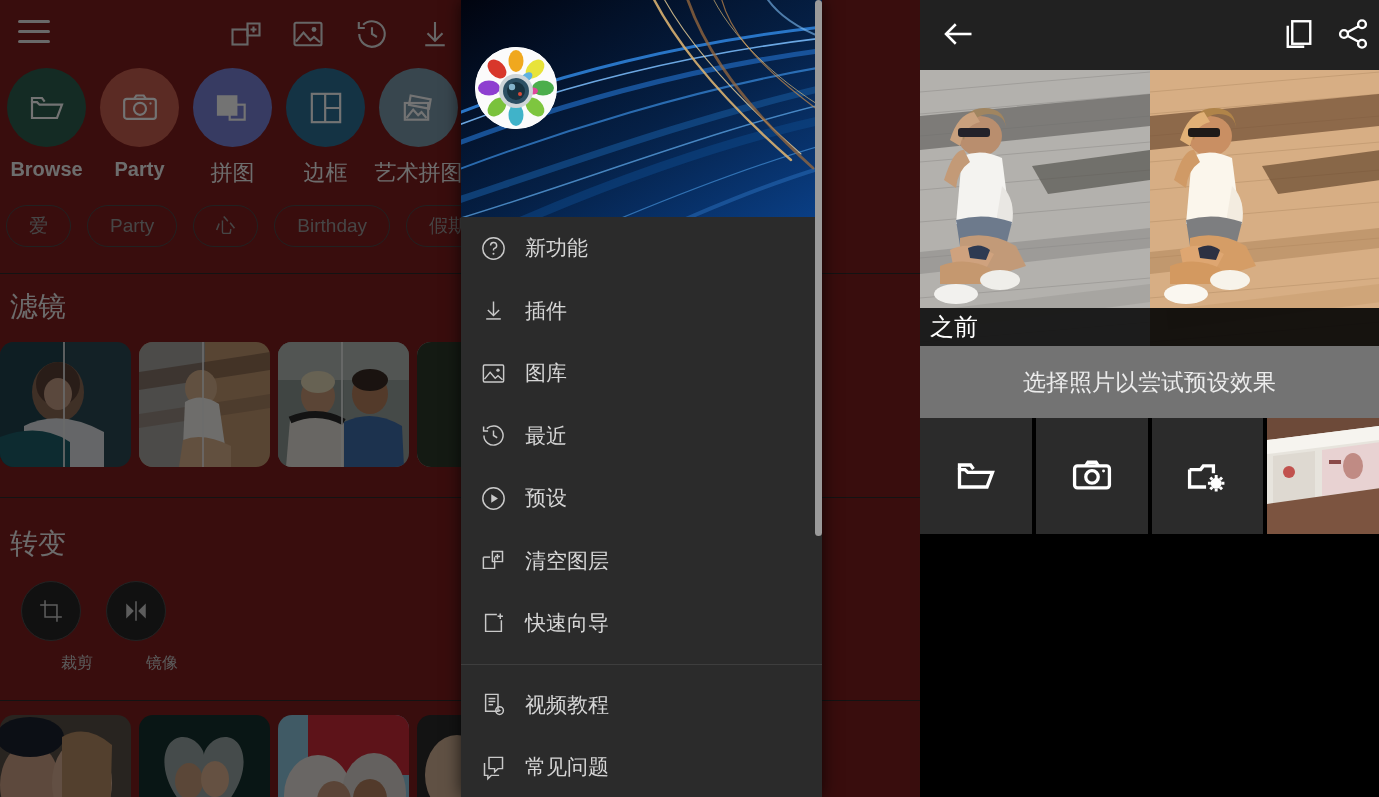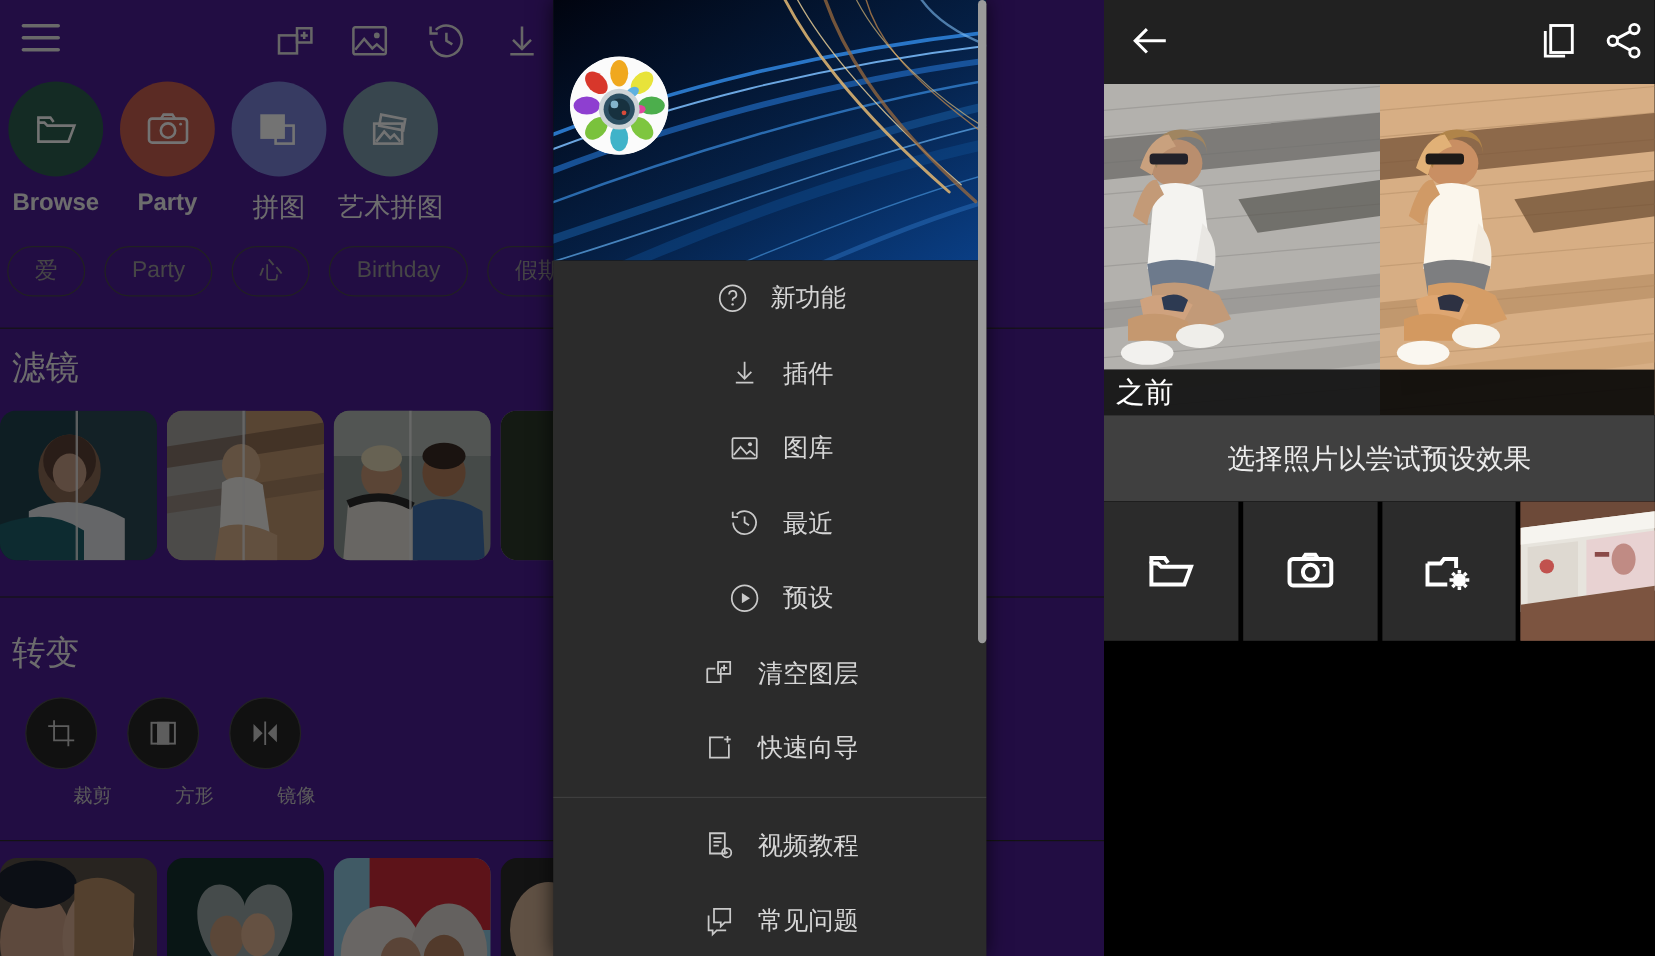--- a/index.html
+++ b/index.html
@@ -7,21 +7,21 @@
     width: 1379px; height: 797px;
     background: #000;
     font-family: "Liberation Sans", "DejaVu Sans", sans-serif;
     overflow: hidden;
   }
   #root { position: relative; width: 1379px; height: 797px; overflow: hidden; }
 
   
   .app-screen {
     position: absolute; left: 0; top: 0; width: 920px; height: 797px;
-    background: #4c1d95; overflow: hidden;
+    background: #7f1d1d; overflow: hidden;
   }
   .topbar { position: absolute; left: 0; top: 0; width: 920px; height: 68px; }
   .hamburger { position: absolute; left: 18px; top: 20px; width: 32px; height: 28px; cursor: pointer; }
   .hamburger span { display: block; height: 3px; background: #e8e8e8; border-radius: 2px; margin-bottom: 7px; }
   .topbar-icons { position: absolute; left: 228px; top: 16px; width: 680px; height: 40px; }
   .ticon { position: absolute; width: 36px; height: 36px; color: #e3e3e3; cursor: pointer; }
 
   .quick-row { position: absolute; left: 0; top: 68px; width: 960px; height: 120px; display: flex; }
   .quick-item { width: 93px; margin-left: 0; text-align: center; position: relative; }
   .qcircle {
@@ -61,21 +61,21 @@
     position: absolute; left: 461px; top: 0; width: 361px; height: 797px;
     background: #2b2b2b; overflow: hidden; box-shadow: 0 0 16px rgba(0,0,0,.7);
   }
   .drawer-header { position: relative; width: 361px; height: 217px; overflow: hidden; background: #020511; }
   .streaks { position: absolute; inset: 0; }
   .logo {
     position: absolute; left: 14px; top: 47px; width: 82px; height: 82px; border-radius: 50%;
     background: #fdfdfd; overflow: hidden;
   }
   .menu-list { position: absolute; top: 217px; left: 0; width: 361px; }
-  .menu-item { height: 62.5px; display: flex; align-items: center; cursor: pointer; justify-content: center; }
+  .menu-item { height: 62.5px; display: flex; align-items: center; cursor: pointer; }
   .menu-icon { width: 64px; display: flex; align-items: center; justify-content: center; color: #c9c9c9; }
   .menu-label { font-size: 21px; color: #d6d6d6; }
   .menu-sep { height: 1px; background: #3e3e3e; margin: 9px 0 9px 0; }
   .drawer-scrollbar {
     position: absolute; left: 815px; top: 0; width: 7px; height: 536px;
     background: #9a9a9a; border-radius: 4px; z-index: 30;
   }
 
   
   .right-panel {
@@ -89,21 +89,21 @@
   .ba-wrap { position: relative; width: 459px; height: 276px; display: flex; }
   .ba-half { width: 236px; height: 276px; position: relative; overflow: hidden; }
   .ba-tag {
     position: absolute; left: 0; bottom: 0; width: 100%; height: 38px;
     display: flex; align-items: center; padding-left: 10px;
     color: #fff; font-size: 24px;
   }
   .ba-tag.before { background: rgba(25,25,25,0.85); }
   .ba-tag.after { background: rgba(5,5,5,0.92); }
 
-  .rp-hint { height: 72px; background: #404040; display: flex; align-items: center; justify-content: center;
+  .rp-hint { height: 72px; background: #737373; display: flex; align-items: center; justify-content: center;
              color: #ececec; font-size: 23px; }
   .rp-actions { display: flex; gap: 4px; height: 116px; background: #000; }
   .rp-action {
     width: 113px; height: 116px; background: #2b2b2b;
     display: flex; align-items: center; justify-content: center; color: #fff; cursor: pointer;
   }
   .rp-action.photo { background: #6b4a3a; overflow: hidden; position: relative; padding: 0; }
   .rp-rest { background: #000; height: 263px; }
 
   svg { display: block; }
@@ -175,20 +175,29 @@
         <div class="qlabel">Party</div>
       </div>
       <div class="quick-item">
         <div class="qcircle" style="background:#7b84da">
           <svg viewBox="0 0 24 24" width="40" height="40" fill="none" stroke="#fff" stroke-width="1.3">
             <rect x="3" y="5" width="11" height="11" fill="#fff"></rect>
               <rect x="10" y="10" width="9" height="9"></rect>
           </svg>
         </div>
         <div class="qlabel cn">拼图</div>
+      </div>
+      <div class="quick-item">
+        <div class="qcircle" style="background:#2d7298">
+          <svg viewBox="0 0 24 24" width="40" height="40" fill="none" stroke="#fff" stroke-width="1.3">
+            <rect x="3.5" y="3.5" width="17" height="17"></rect>
+              <path d="M11.5 3.5v17M11.5 12h9"></path>
+          </svg>
+        </div>
+        <div class="qlabel cn">边框</div>
       </div>
       <div class="quick-item">
         <div class="qcircle" style="background:#7c9bad">
           <svg viewBox="0 0 24 24" width="40" height="40" fill="none" stroke="#fff" stroke-width="1.3">
             <path d="M7 4.5l12 2.3-1 5.6-12-2.3z"></path>
               <rect x="3.5" y="9" width="14" height="10"></rect>
             <path d="M4.5 18l4-5 3 3.3 2-1.8 3 3.5"></path>
           </svg>
         </div>
         <div class="qlabel cn">艺术拼图</div>
@@ -264,29 +273,20 @@
       <div class="section-title">转变</div>
       <div class="xform-row">
         <div class="xform-item">
           <div class="xcircle">
             <svg viewBox="0 0 24 24" width="26" height="26" fill="none" stroke="#cfcfcf" stroke-width="1.4">
               <path d="M6.5 2v15.5H22"></path>
                 <path d="M2 6.5h15.5V22"></path>
             </svg>
           </div>
           <div class="xlabel">裁剪</div>
-        </div>
-        <div class="xform-item">
-          <div class="xcircle">
-            <svg viewBox="0 0 24 24" width="26" height="26" fill="none" stroke="#cfcfcf" stroke-width="1.5">
-              <rect x="3" y="4" width="18" height="16"></rect>
-                <rect x="8" y="4" width="8" height="16" fill="#cfcfcf"></rect>
-            </svg>
-          </div>
-          <div class="xlabel">方形</div>
         </div>
         <div class="xform-item">
           <div class="xcircle">
             <svg viewBox="0 0 24 24" width="26" height="26" fill="none" stroke="#cfcfcf" stroke-width="1.4">
               <path d="M3 5l7 7-7 7z" fill="#cfcfcf" stroke="none"></path>
               <path d="M12 3v18"></path>
               <path d="M21 5l-7 7 7 7z" fill="#cfcfcf" stroke="none"></path>
             </svg>
           </div>
           <div class="xlabel">镜像</div>

